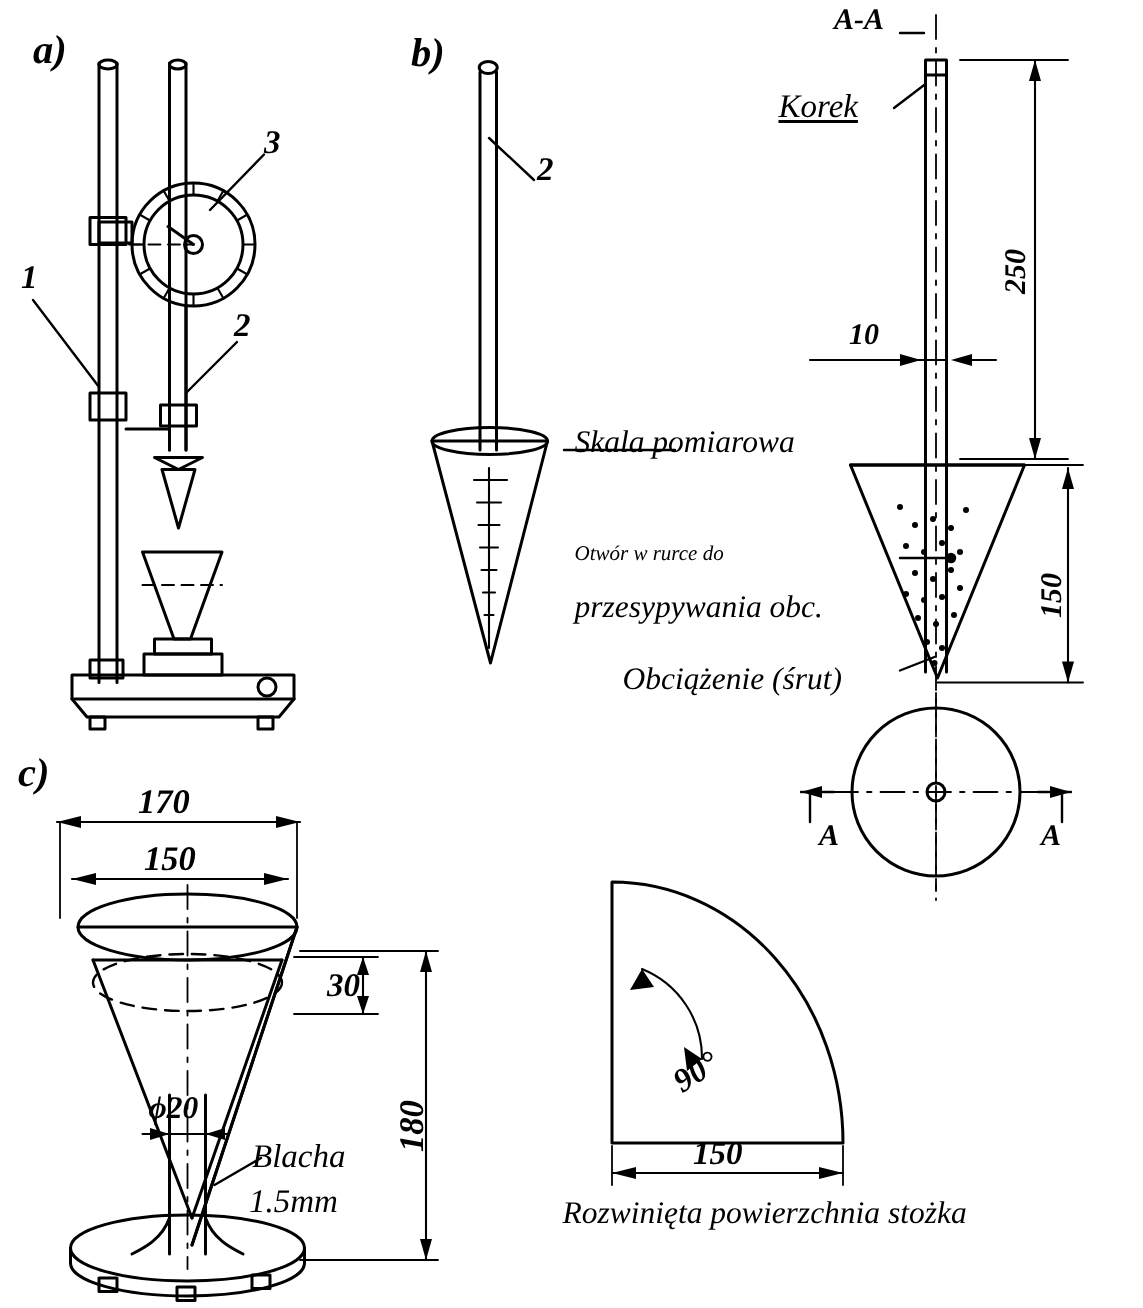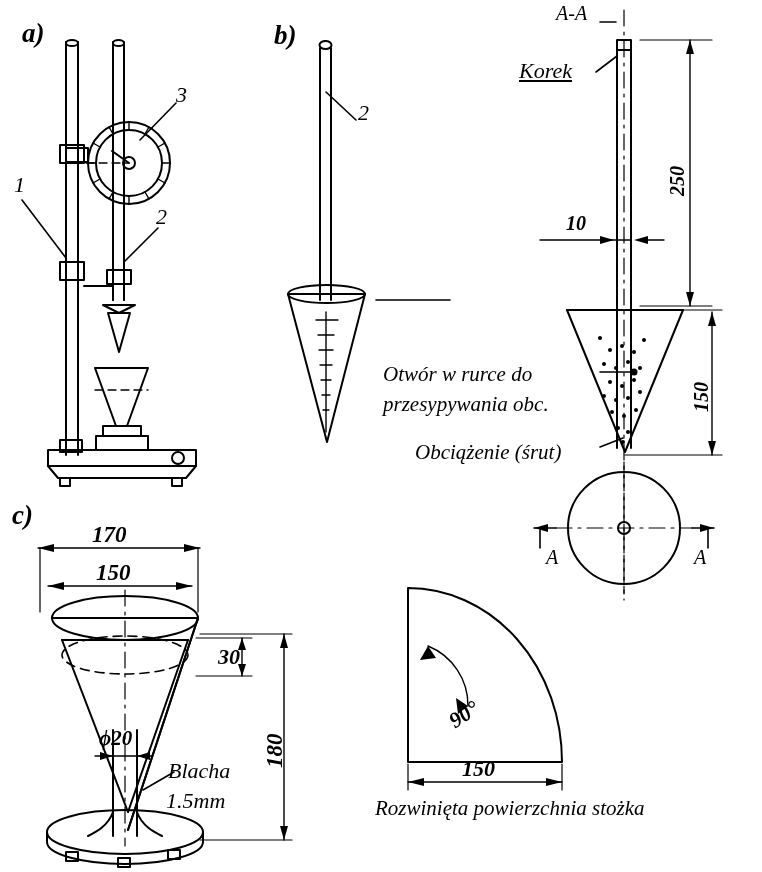--- a/index.html
+++ b/index.html
@@ -1,21 +1,21 @@
 <!DOCTYPE html>
 <html><head>
 <meta charset="utf-8">
 <style>
   html,body{margin:0;padding:0;background:#fff;}
   body{font-family:"Liberation Serif", serif;}
   #sheet{position:relative;width:762px;height:872px;background:#fff;overflow:hidden;}
   #sheet svg{position:absolute;left:0;top:0;}
   .lbl{position:absolute;font-style:italic;color:#000;white-space:nowrap;}
   .panel{font-size:27px;font-style:italic;font-weight:bold;}
-  .num{font-size:22px;font-style:italic;font-weight:normal;}
+  .num{font-size:22px;font-style:italic;font-weight:bold;}
   .dim{font-size:20px;font-style:italic;font-weight:bold;}
   .txt{font-size:19px;font-style:italic;}
   .rot90{transform:rotate(-90deg);transform-origin:left top;}
   .rotm{transform:rotate(-33deg);transform-origin:left top;}
 </style>
 </head>
 <body>
 
 <div id="sheet">
 
@@ -263,21 +263,22 @@
   <div class="lbl num" style="left:14px;top:172px;">1</div>
   <div class="lbl num" style="left:156px;top:204px;">2</div>
   <div class="lbl num" style="left:176px;top:82px;">3</div>
 
   <div class="lbl num" style="left:358px;top:100px;">2</div>
   <div class="lbl num" style="left:556px;top:2px;font-size:20px;">A-A</div>
   <div class="lbl num" style="left:546px;top:546px;font-size:20px;">A</div>
   <div class="lbl num" style="left:694px;top:546px;font-size:20px;">A</div>
 
   <div class="lbl txt" style="left:519px;top:58px;font-size:22px;text-decoration:underline;">Korek</div>
-  <div class="lbl txt" style="left:383px;top:362px;font-size:21px;">Otwór w rurce do</div>
+  <div class="lbl txt" style="left:383px;top:282px;font-size:21px;">Skala pomiarowa</div>
+  <div class="lbl txt" style="left:383px;top:362px;font-size:14px;">Otwór w rurce do</div>
   <div class="lbl txt" style="left:383px;top:392px;font-size:21px;">przesypywania obc.</div>
   <div class="lbl txt" style="left:383px;top:440px;font-size:21px;margin-left:32px;">Obciążenie (śrut)</div>
 
   <div class="lbl dim rot90" style="left:666px;top:196px;">250</div>
   <div class="lbl dim rot90" style="left:690px;top:412px;">150</div>
   <div class="lbl dim" style="left:566px;top:212px;">10</div>
 
   <div class="lbl dim" style="left:92px;top:522px;font-size:23px;">170</div>
   <div class="lbl dim" style="left:96px;top:560px;font-size:23px;">150</div>
   <div class="lbl dim" style="left:218px;top:644px;font-size:22px;">30</div>

